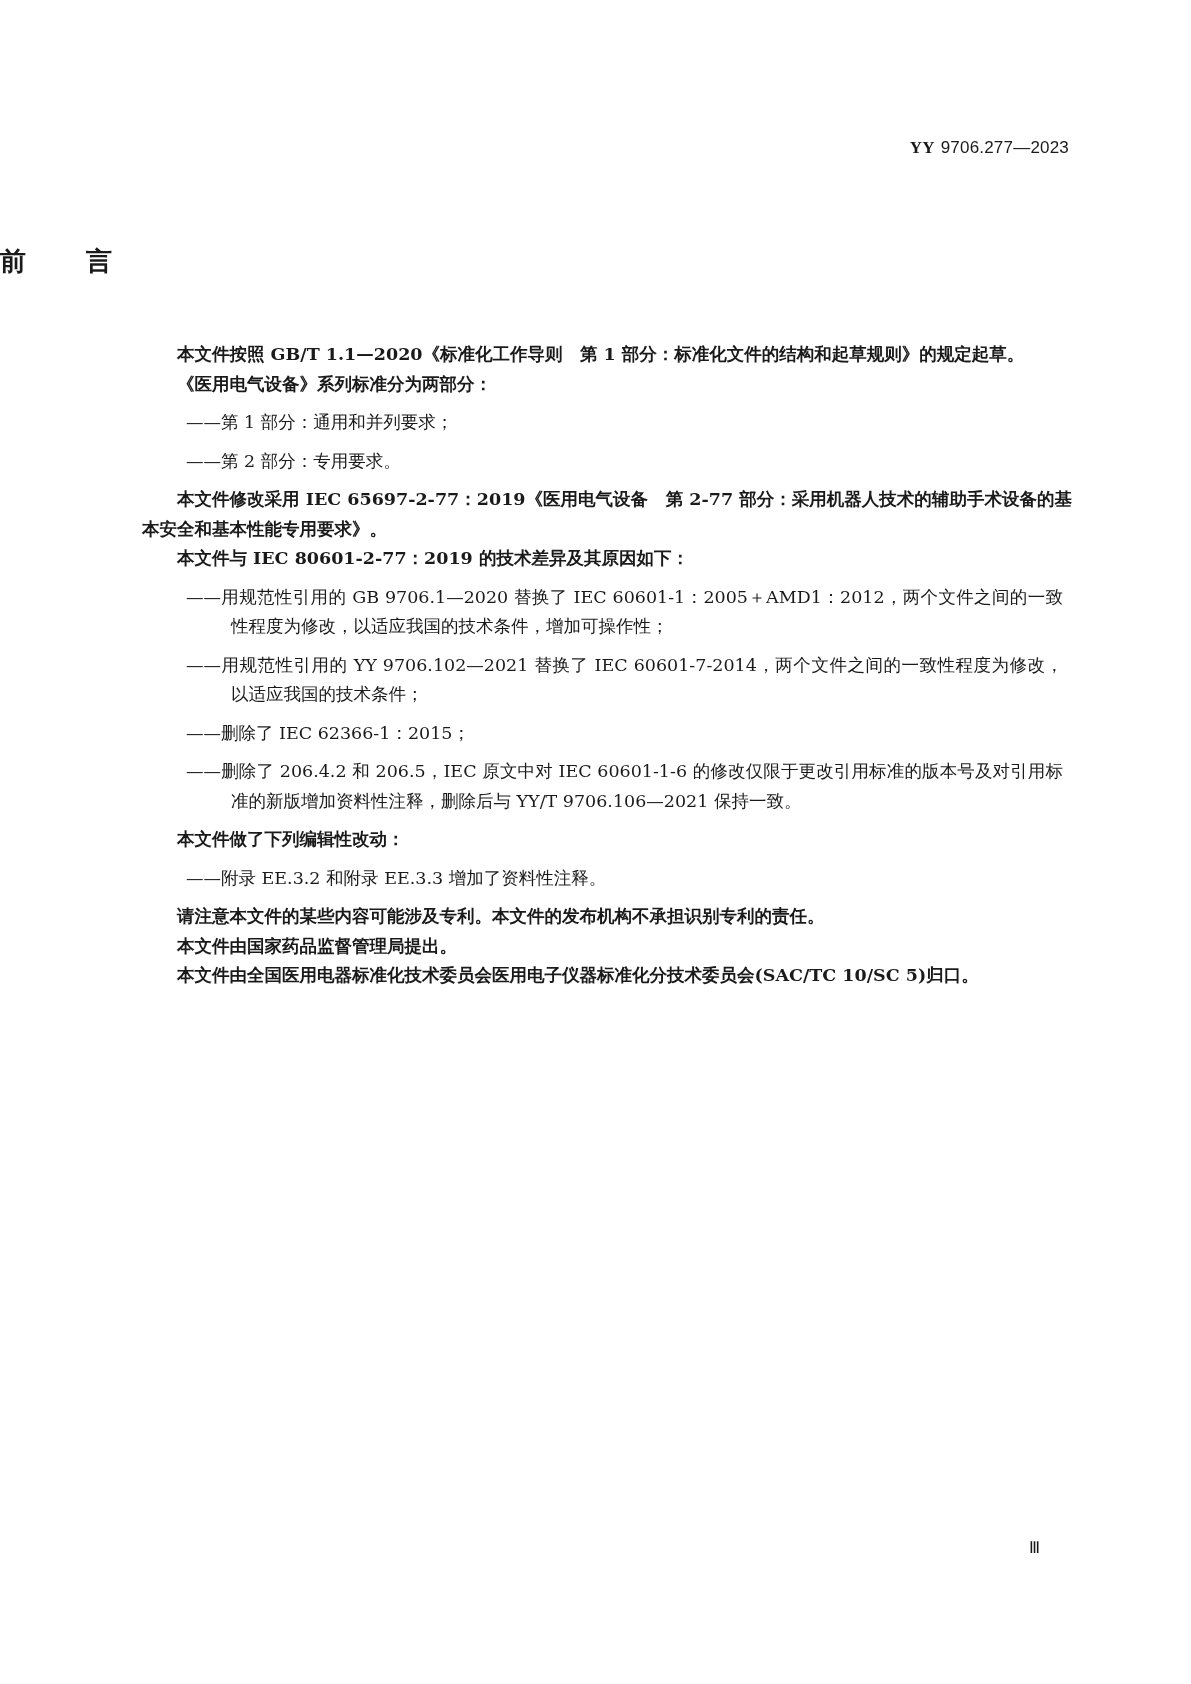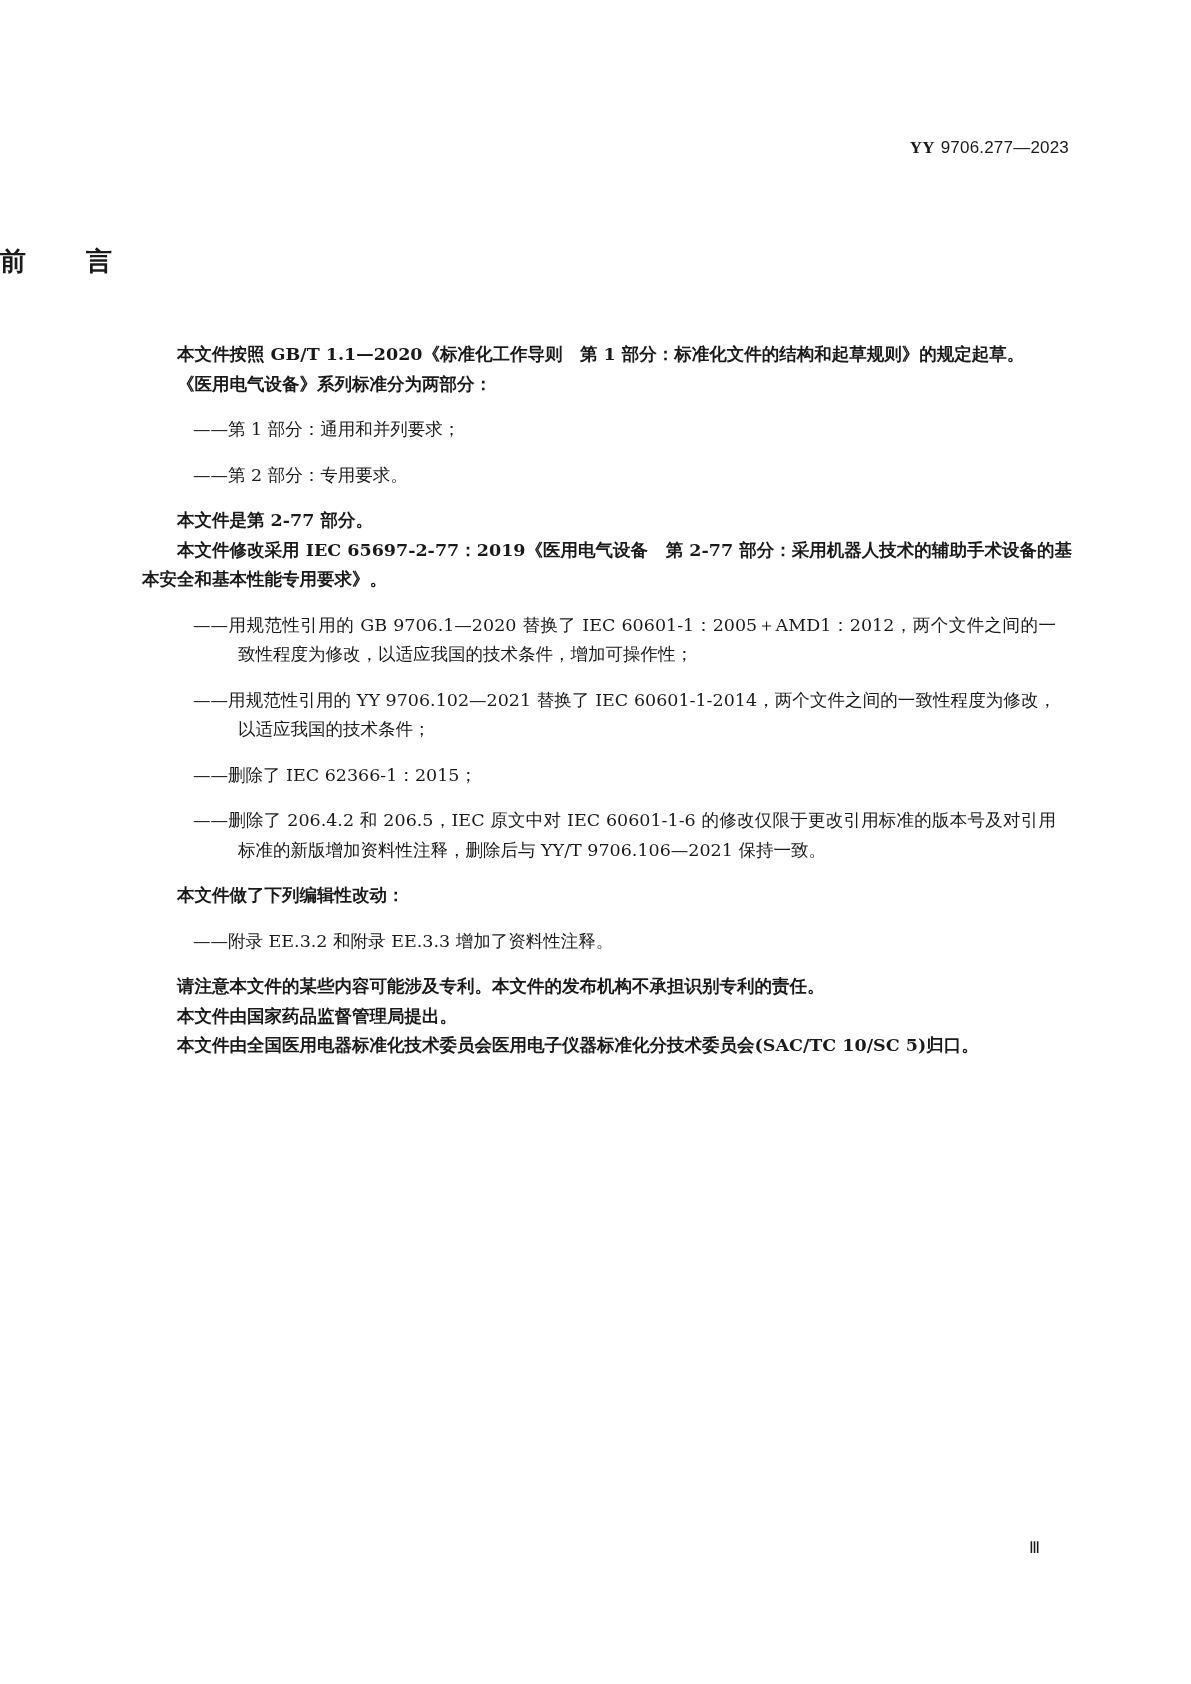--- a/index.html
+++ b/index.html
@@ -7,44 +7,44 @@
          font-family: "DejaVu Serif", "Liberation Serif", serif; color: #1a1a1a; }
   .doc-code { position: absolute; top: 138px; right: 122px; font-size: 17px;
               font-family: "Liberation Sans", sans-serif; letter-spacing: 0.2px; }
   .doc-code .prefix { font-family: "Liberation Serif", serif; font-weight: bold; margin-right: 6px; }
   .title { position: absolute; top: 244px; left: 0; width: 100%; text-align: left;
            font-size: 26px; font-weight: bold; font-family: "DejaVu Sans", sans-serif; }
   .title span { display: inline-block; }
   .title .gap { width: 60px; }
   .body { position: absolute; top: 340px; left: 142px; width: 930px; font-size: 17.5px; line-height: 29.5px; }
   .p { margin: 0; text-indent: 35px; text-align: justify; font-weight: bold; }
-  .dash { margin: 16px; padding-left: 80px; text-indent: -45px; text-align: justify; }
+  .dash { margin: 9px; padding-left: 80px; text-indent: -45px; text-align: justify; }
   .page-num { position: absolute; top: 1538px; left: 1029px; font-size: 16px;
               font-family: "Liberation Serif", serif; }
 </style>
 </head>
 <body>
 
 <div class="doc-code">
   <span class="prefix">YY</span><span>9706.277—2023</span>
 </div>
 
 <div class="title">
   <span>前</span><span class="gap"></span><span>言</span>
 </div>
 
 <div class="body">
   <p class="p">本文件按照 GB/T 1.1—2020《标准化工作导则　第 1 部分：标准化文件的结构和起草规则》的规定起草。</p>
   <p class="p">《医用电气设备》系列标准分为两部分：</p>
   <p class="dash">——第 1 部分：通用和并列要求；</p>
   <p class="dash">——第 2 部分：专用要求。</p>
-  <p class="p">本文件是第 2-77 部分。</p>
   <p class="p">本文件修改采用 IEC 65697-2-77：2019《医用电气设备　第 2-77 部分：采用机器人技术的辅助手术设备的基本安全和基本性能专用要求》。</p>
+  <p class="p">本文件与 IEC 80601-2-77：2019 的技术差异及其原因如下：</p>
   <p class="dash">——用规范性引用的 GB 9706.1—2020 替换了 IEC 60601-1：2005＋AMD1：2012，两个文件之间的一致性程度为修改，以适应我国的技术条件，增加可操作性；</p>
-  <p class="dash">——用规范性引用的 YY 9706.102—2021 替换了 IEC 60601-1-2014，两个文件之间的一致性程度为修改，以适应我国的技术条件；</p>
+  <p class="dash">——用规范性引用的 YY 9706.102—2021 替换了 IEC 60601-7-2014，两个文件之间的一致性程度为修改，以适应我国的技术条件；</p>
   <p class="dash">——删除了 IEC 62366-1：2015；</p>
   <p class="dash">——删除了 206.4.2 和 206.5，IEC 原文中对 IEC 60601-1-6 的修改仅限于更改引用标准的版本号及对引用标准的新版增加资料性注释，删除后与 YY/T 9706.106—2021 保持一致。</p>
   <p class="p">本文件做了下列编辑性改动：</p>
   <p class="dash">——附录 EE.3.2 和附录 EE.3.3 增加了资料性注释。</p>
   <p class="p">请注意本文件的某些内容可能涉及专利。本文件的发布机构不承担识别专利的责任。</p>
   <p class="p">本文件由国家药品监督管理局提出。</p>
   <p class="p">本文件由全国医用电器标准化技术委员会医用电子仪器标准化分技术委员会(SAC/TC 10/SC 5)归口。</p>
 </div>
 
 <div class="page-num">Ⅲ</div>

